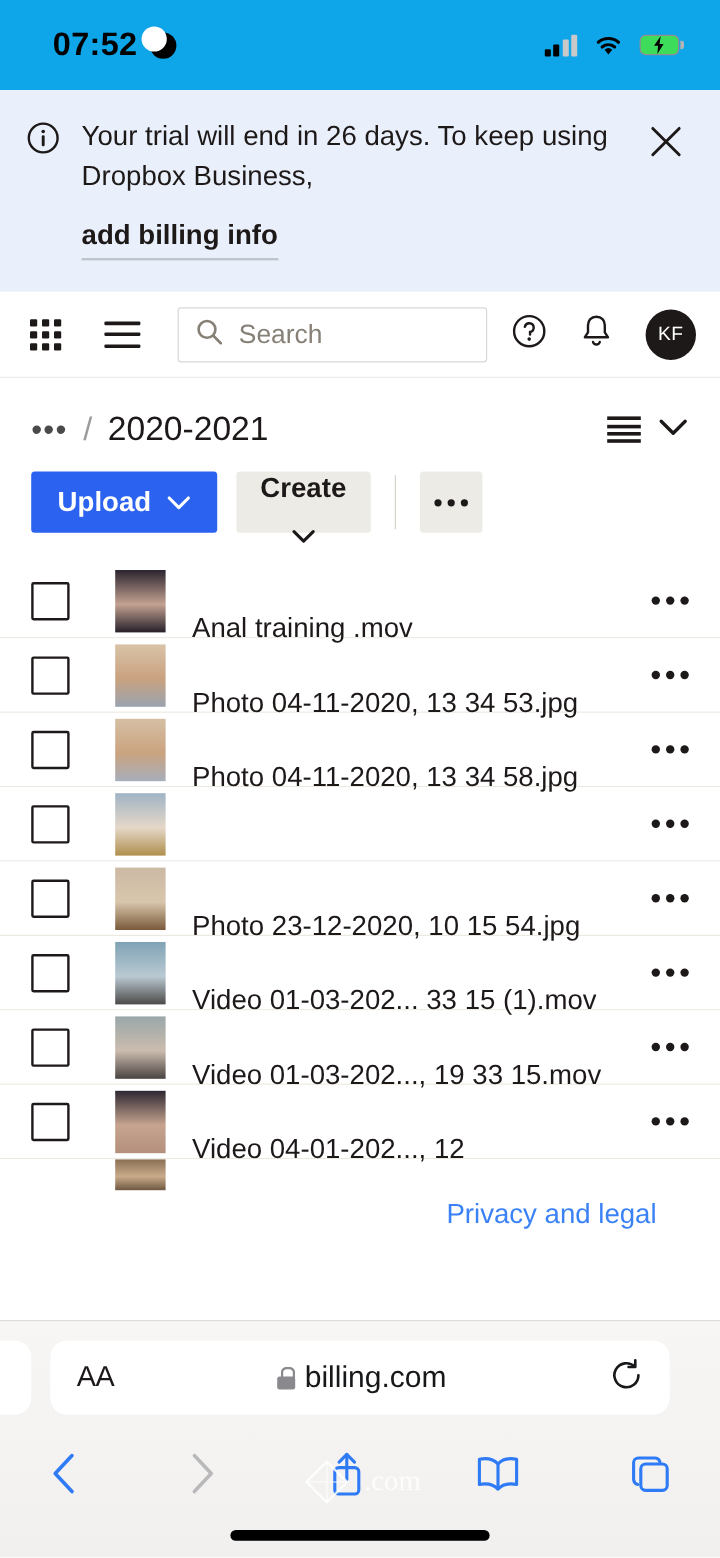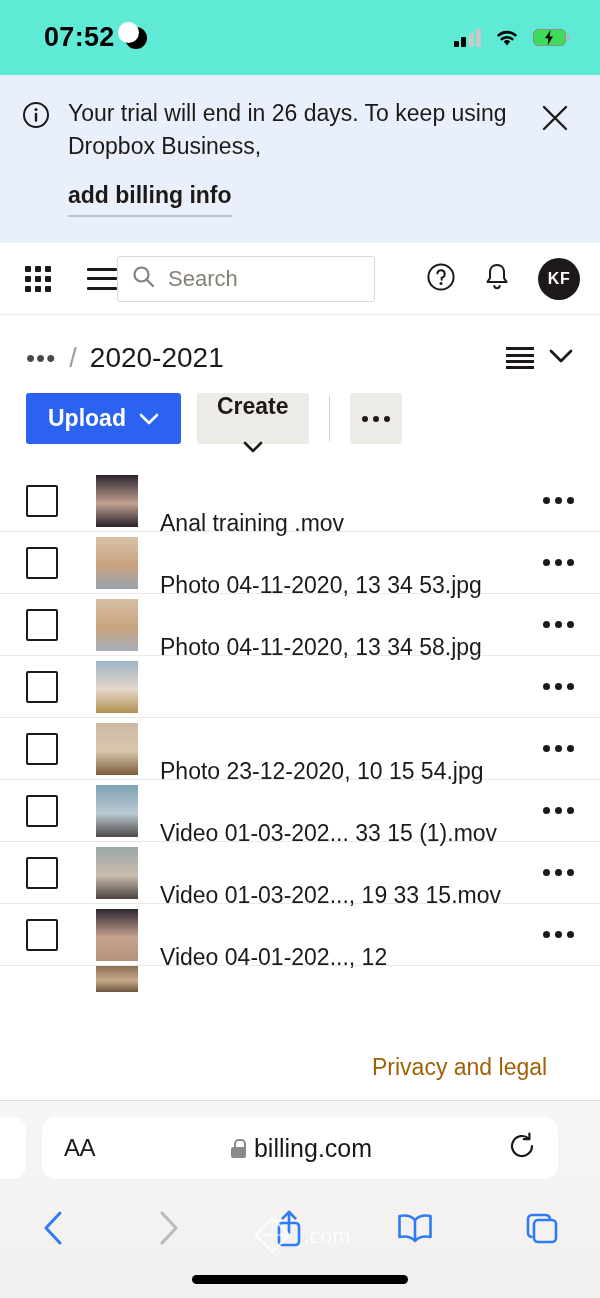--- a/index.html
+++ b/index.html
@@ -8,21 +8,21 @@
     font-family: "Liberation Sans", sans-serif;
     background: #ffffff;
     overflow: hidden;
   }
   .screen { position: relative; width: 600px; height: 1298px; background: #fff; }
 
   
   .statusbar {
     height: 75px; display: flex; align-items: center;
     justify-content: space-between; padding: 0 34px 0 44px;
-    background: #5eead4;
+    background: #0ea5e9;
     text-align: right;
   }
   .status-time {
     font-size: 27px; font-weight: 600; color: #000;
     letter-spacing: .3px; display: flex; align-items: center; gap: 10px;
   }
   .moon-icon { display: inline-block; width: 22px; height: 22px; position: relative; }
   .moon-icon::before {
     content: ""; position: absolute; inset: 0;
     border-radius: 50%; background: #000;
@@ -84,31 +84,31 @@
     grid-template-columns: repeat(3, 1fr); grid-template-rows: repeat(3, 1fr);
     gap: 4px; margin-left: 5px; cursor: pointer;
   }
   .grid-icon span { background: #1e1919; border-radius: 1px; display: block; }
   .hamburger {
     width: 30px; height: 22px; display: flex; flex-direction: column;
     justify-content: space-between; margin-left: 36px; cursor: pointer; flex: none;
   }
   .hamburger span { height: 3px; background: #1e1919; display: block; border-radius: 1px; }
   .searchbox {
-    flex: none; width: 258px; height: 46px; 
+    flex: none; width: 258px; height: 46px; margin-left: 31px;
     border: 1px solid #d8d8d4; border-radius: 3px; background: #fff;
     display: flex; align-items: center; gap: 13px; padding: 0 14px;
     cursor: text;
   }
   .search-ph { font-size: 22px; color: #868076; }
   .nav-right { margin-left: auto; display: flex; align-items: center; gap: 27px; }
   .help-icon, .bell-icon { cursor: pointer; }
   .avatar {
     width: 42px; height: 42px; border-radius: 50%; background: #1e1919;
-    color: #fff; font-size: 16px; font-weight: 700;
+    color: #fff; font-size: 16px; font-weight: 400;
     display: flex; align-items: center; justify-content: center;
     letter-spacing: .5px; cursor: pointer;
   }
 
   
   .crumbrow {
     display: flex; align-items: center; padding: 24px 26px 0 26px;
     height: 62px;
   }
   .crumb-dots { font-size: 26px; color: #4a4a4a; letter-spacing: 1px; cursor: pointer; line-height: 1; }
@@ -169,22 +169,22 @@
   .fname {
     margin-left: 22px; font-size: 23px; color: #1e1919;
     white-space: nowrap; overflow: hidden; margin-top: 45px;
   }
   .row-more { margin-left: auto; cursor: pointer; padding: 6px 0 6px 12px; }
   .row-more .dots3 i { width: 7px; height: 7px; }
   .row.partial { height: 26px; overflow: hidden; border-bottom: none; align-items: flex-start; }
   .row.partial .thumb { height: 26px; }
 
   .privacy-float {
-    position: absolute; left: 366px; top: 1052px;
-    font-size: 23px; color: #a16207; background: #fff;
+    position: absolute; left: 366px; top: 996px;
+    font-size: 23px; color: #3b82f6; background: #fff;
     padding: 2px 6px; cursor: pointer;
   }
 
   
   .safari {
     position: absolute; left: 0; bottom: 0; width: 600px; height: 198px;
     background: linear-gradient(#f7f6f5, #f1f0ef);
     border-top: 1px solid #dedcda;
   }
   .tabstrip { position: relative; height: 96px; }

